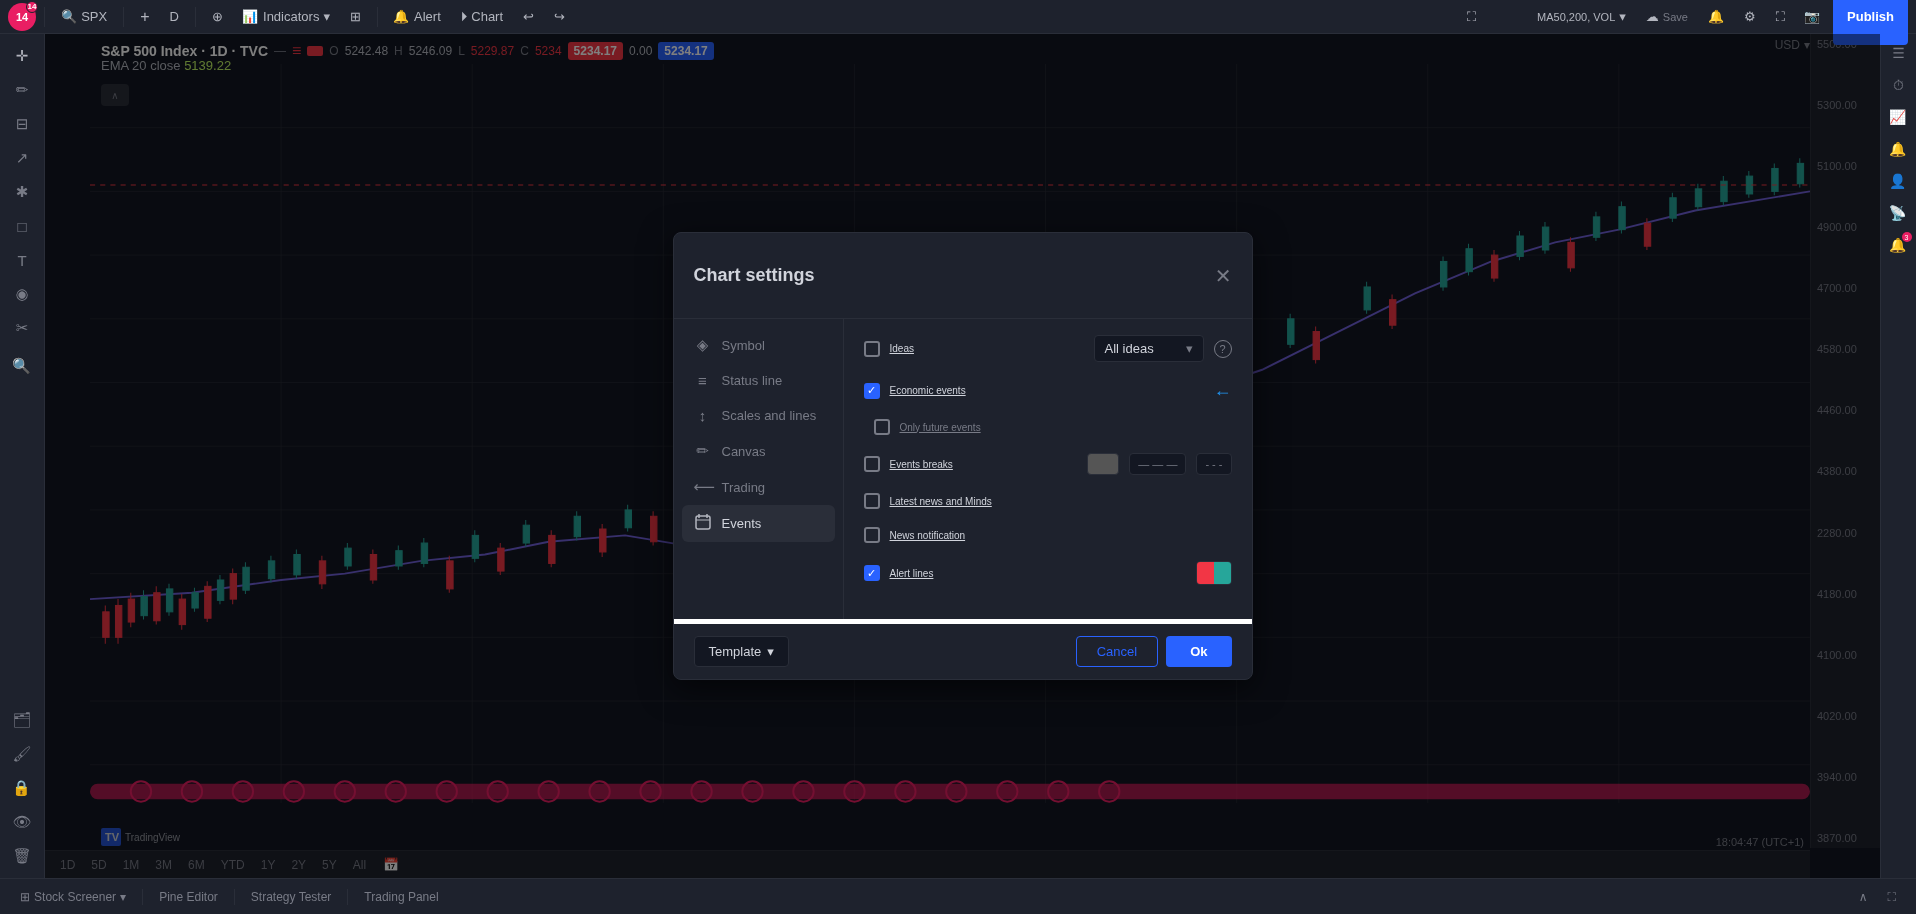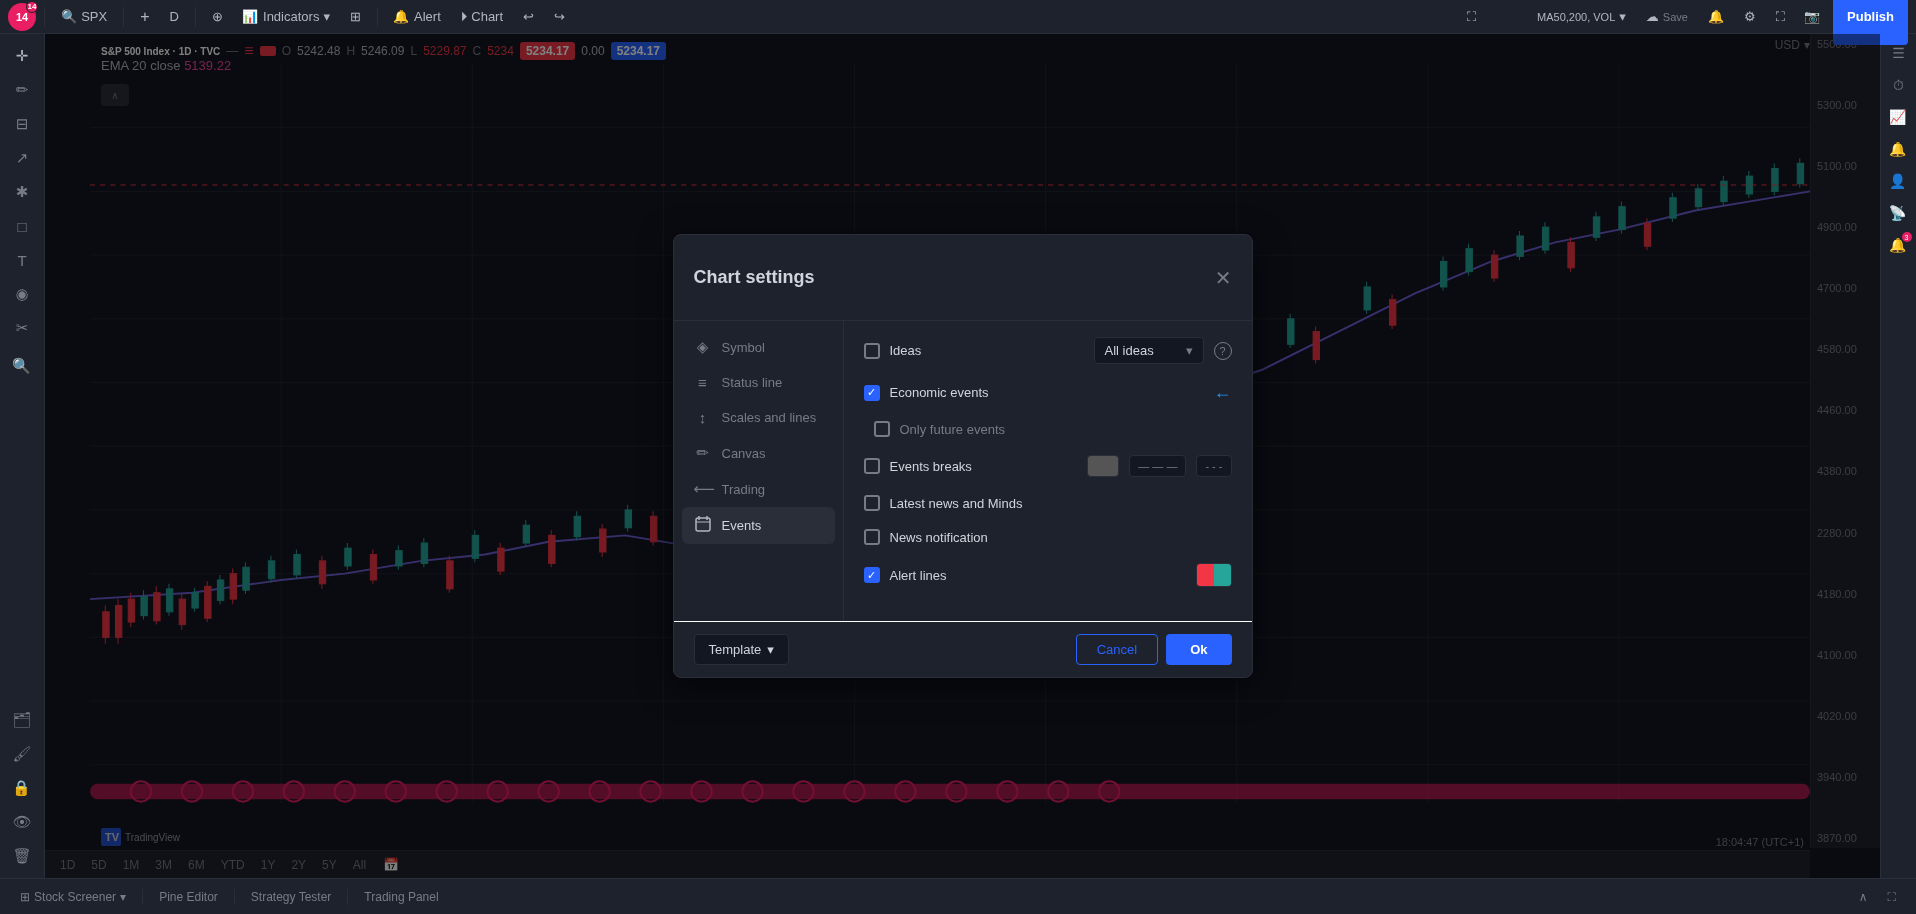--- a/index.html
+++ b/index.html
@@ -50,24 +50,24 @@
     }
     .bb-item { display: flex; align-items: center; gap: 4px; padding: 4px 8px; cursor: pointer; border-radius: 4px; }
     .bb-sep { width: 1px; height: 16px; background: #2a2e39; margin: 0 4px; }
 
     
     .chart-bg { position: absolute; inset: 0; background: #131722; }
     .chart-time-axis { position: absolute; bottom: 0; left: 0; right: 70px; height: 28px; background: #1e222d; border-top: 1px solid #2a2e39; display: flex; align-items: center; padding: 0 10px; justify-content: space-between; font-size: 11px; color: #787b86; }
 
     
     .ohlc-bar { position: absolute; top: 8px; left: 56px; display: flex; align-items: center; gap: 6px; font-size: 12px; color: #b2b5be; }
-    .ohlc-symbol { color: white; font-weight: 600; font-size: 10px; }
+    .ohlc-symbol { color: white; font-weight: 600; font-size: 14px; }
     .ohlc-red { color: #f23645; }
     .ema-label { color: #b2b5be; }
-    .ema-value { color: #ec4899; margin-top: 24px; }
+    .ema-value { color: #bef264; margin-top: 24px; }
     .price-badge { background: #f23645; color: white; padding: 2px 6px; border-radius: 3px; font-size: 12px; font-weight: 600; }
     .price-badge-blue { background: #2962ff; color: white; padding: 2px 6px; border-radius: 3px; font-size: 12px; font-weight: 600; }
 
     
     #chart-svg { position: absolute; top: 30px; left: 45px; right: 70px; bottom: 28px; }
 
     
     #modal-overlay {
       position: absolute; inset: 0; background: rgba(0,0,0,0.5); display: flex; align-items: center; justify-content: center; z-index: 100;
     }
@@ -96,21 +96,21 @@
     .cs-nav-item.active { background: #2a2e39; color: #d1d4dc; }
     .cs-nav-icon { font-size: 15px; width: 18px; text-align: center; }
 
     
     #cs-content { flex: 1; padding: 16px 20px; overflow-y: auto; }
 
     
     .setting-row {
       display: flex; align-items: center; gap: 10px; margin-bottom: 18px;
     }
-    .setting-row .label { flex: 1; font-size: 13px; color: #d1d4dc; }
+    .setting-row .label { flex: 1; font-size: 10px; color: #d1d4dc; text-decoration: underline; }
     .setting-row .label-gray { color: #787b86; }
 
     
     .custom-checkbox {
       width: 16px; height: 16px; border: 2px solid #787b86; border-radius: 3px;
       display: flex; align-items: center; justify-content: center; cursor: pointer; flex-shrink: 0; background: transparent;
     }
     .custom-checkbox.checked { background: #2962ff; border-color: #2962ff; }
     .custom-checkbox.checked::after { content: '✓'; color: white; font-size: 11px; line-height: 1; }
 
@@ -132,21 +132,21 @@
     .color-swatch { width: 32px; height: 22px; border-radius: 4px; cursor: pointer; border: 1px solid #2a2e39; }
     .line-style { display: flex; align-items: center; gap: 2px; padding: 4px 8px; background: #131722; border: 1px solid #2a2e39; border-radius: 4px; cursor: pointer; color: #787b86; font-size: 11px; }
 
     
     .alert-swatch { width: 36px; height: 24px; border-radius: 4px; overflow: hidden; display: flex; border: 1px solid #2a2e39; cursor: pointer; }
     .alert-swatch .red { flex: 1; background: #f23645; }
     .alert-swatch .green { flex: 1; background: #26a69a; }
 
     
     #cs-footer {
-      padding: 12px 20px; border-top: 1px solid #ffffff;
+      padding: 12px 20px; border-top: 5px solid #ffffff;
       display: flex; align-items: center; justify-content: space-between;
     }
     .template-btn {
       display: flex; align-items: center; gap: 6px; padding: 7px 14px;
       background: #131722; border: 1px solid #2a2e39; border-radius: 4px;
       cursor: pointer; color: #d1d4dc; font-size: 13px;
     }
     .footer-actions { display: flex; gap: 8px; }
     .btn-cancel {
       padding: 7px 20px; background: transparent; border: 1px solid #2962ff;

